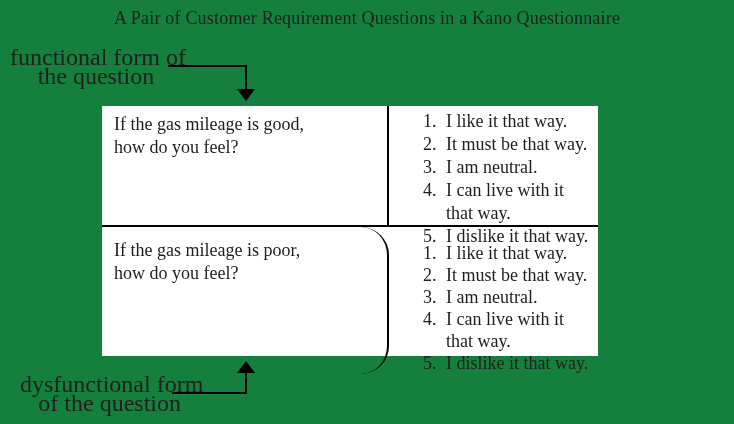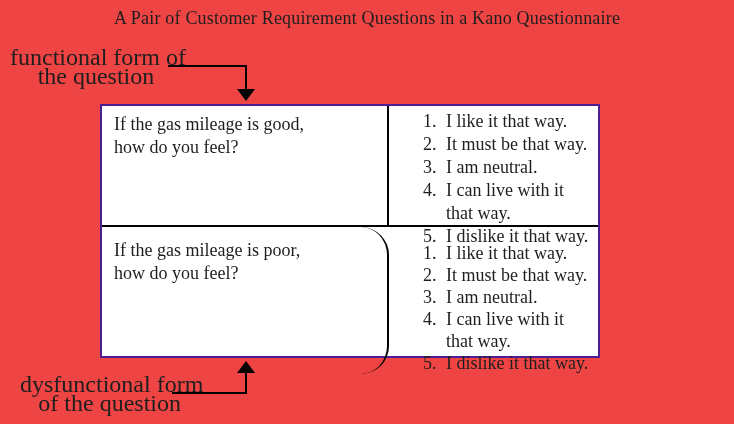--- a/index.html
+++ b/index.html
@@ -1,21 +1,21 @@
 <!DOCTYPE html>
 <html><head>
 <meta charset="utf-8">
 <style>
   * { margin: 0; padding: 0; box-sizing: border-box; }
   html, body { background: #ffffff; }
   .page {
     position: relative;
     width: 734px;
     height: 424px;
-    background: #ef4444;
+    background: #15803d;
     font-family: "Liberation Serif", "DejaVu Serif", serif;
     color: #1e1e1e;
     overflow: hidden;
   }
   .figure-title {
     position: absolute;
     top: 8px;
     left: 0;
     width: 734px;
     text-align: center;
@@ -46,21 +46,21 @@
     border-right: 9px solid transparent;
     border-bottom: 12px solid #000000;
   }
   
   .kano-table {
     position: absolute;
     left: 100px;
     top: 104px;
     width: 500px;
     height: 254px;
-    border: 2px solid #4c1d95;
+    border: 2px solid #15803d;
     display: grid;
     grid-template-columns: 287px 1fr;
     grid-template-rows: 121px 1fr;
     background: #ffffff;
   }
   .cell { font-size: 18px; }
   .cell.q { padding: 7px 6px 0 12px; line-height: 23px; }
   .cell.opts { padding: 4px 4px 0 34px; }
   .row-top { border-bottom: 2px solid #000000; }
   .col-left { border-right: 2px solid #000000; }

